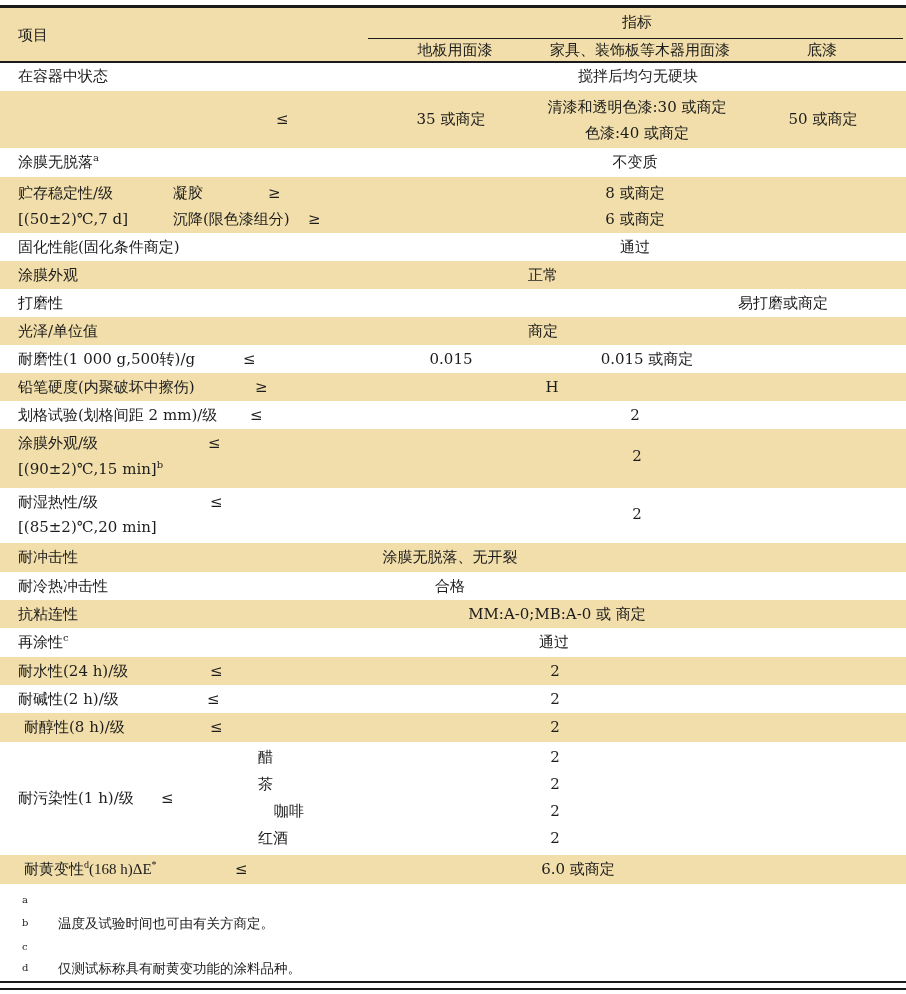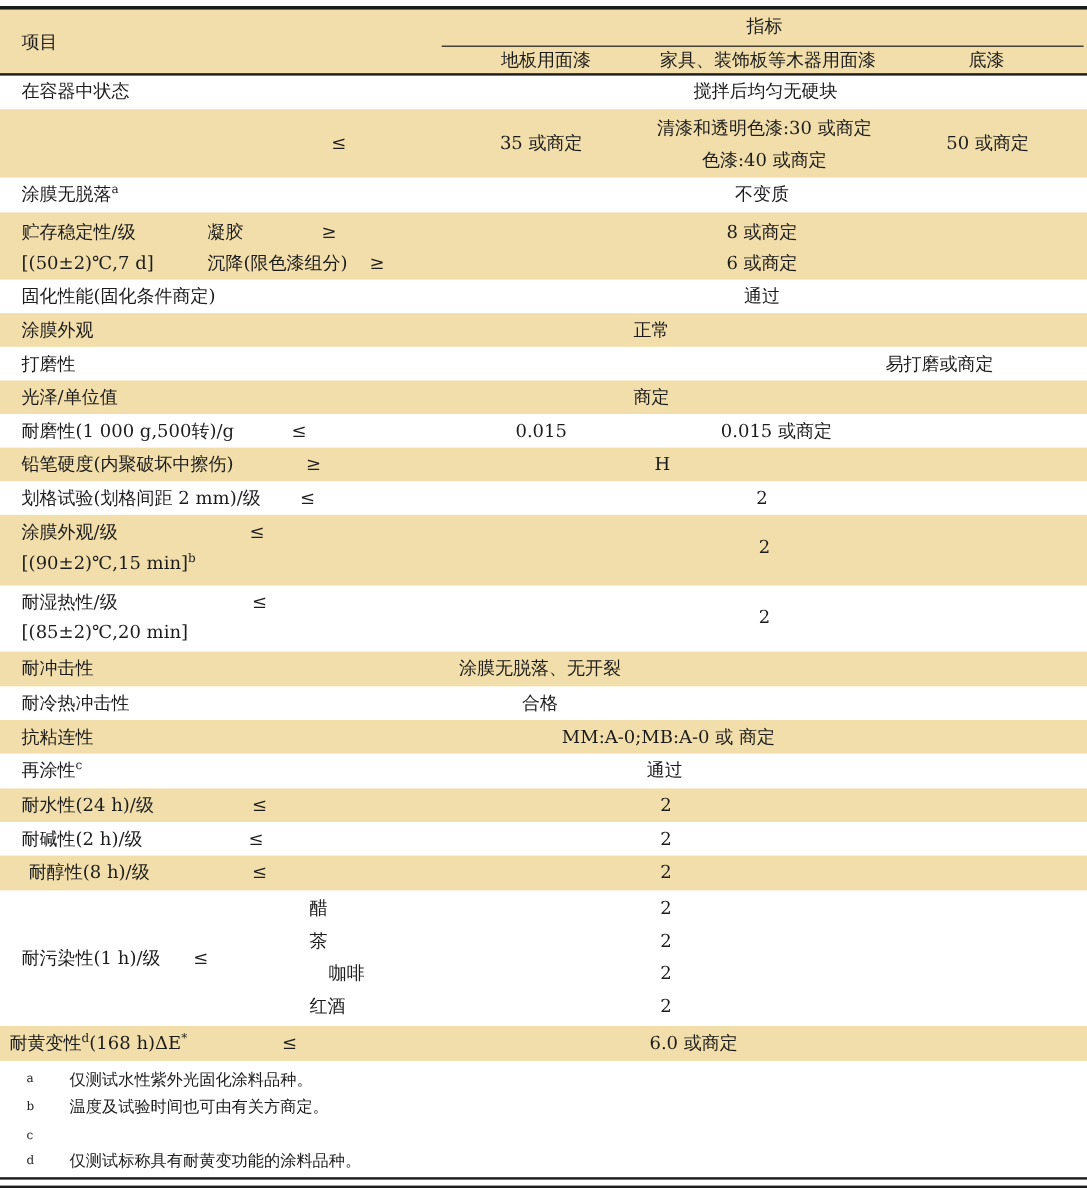--- a/index.html
+++ b/index.html
@@ -133,25 +133,24 @@
   <span class="t" style="left:161px;top:788px;">≤</span>
   <span class="t" style="left:258px;top:747px;">醋</span>
   <span class="t c" style="left:555px;top:747px;">2</span>
   <span class="t" style="left:258px;top:774px;">茶</span>
   <span class="t c" style="left:555px;top:774px;">2</span>
   <span class="t" style="left:258px;top:801px;margin-left:16px;">咖啡</span>
   <span class="t c" style="left:555px;top:801px;">2</span>
   <span class="t" style="left:258px;top:828px;">红酒</span>
   <span class="t c" style="left:555px;top:828px;">2</span>
 
-  <span class="t" style="left:8px;top:859px;"><span>耐黄变性</span><span class="sup">d</span><span>(168 h)ΔE</span><span class="sup">*</span></span>
+  <span class="t" style="left:24px;top:859px;font-family:Liberation Serif, serif;"><span>耐黄变性</span><span class="sup">d</span><span>(168 h)ΔE</span><span class="sup">*</span></span>
   <span class="t" style="left:235px;top:859px;">≤</span>
   <span class="t c" style="left:578px;top:859px;">6.0 或商定</span>
 
   <span class="t fnm" style="left:22px;top:893px;">a</span>
-  <span class="t fn" style="left:58px;top:891px;">仅测试水性紫外光固化涂料品种。</span>
   <span class="t fnm" style="left:22px;top:916px;">b</span>
   <span class="t fn" style="left:58px;top:914px;text-align:center;">温度及试验时间也可由有关方商定。</span>
   <span class="t fnm" style="left:22px;top:940px;">c</span>
   <span class="t fnm" style="left:22px;top:961px;">d</span>
   <span class="t fn" style="left:58px;top:959px;">仅测试标称具有耐黄变功能的涂料品种。</span>
 
 </div>
 
 </body></html>

